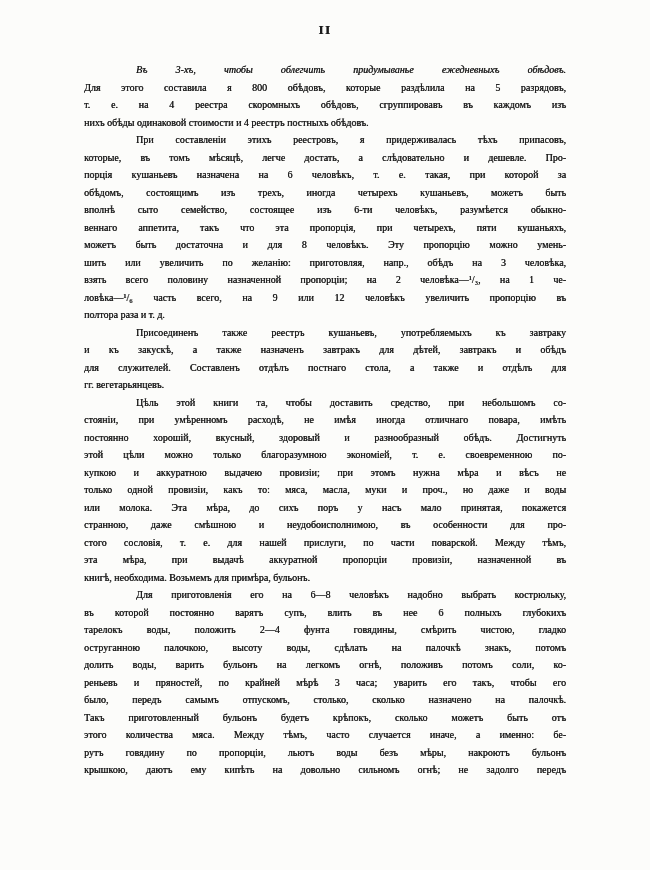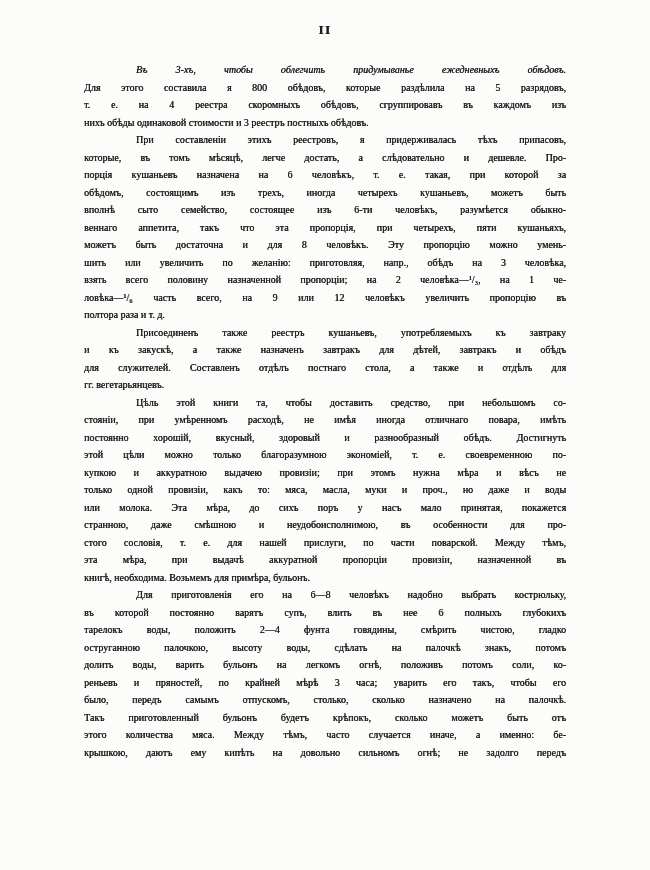--- a/index.html
+++ b/index.html
@@ -61,21 +61,21 @@
 </head>
 <body style="--paper: #fcfcfa; --ink: #1c1c1c;">
 
 <div class="sheet">
   <div class="pagenum">II</div>
   <div class="text-block">
       <div class="para">
         <div class="line first italic">Въ 3-хъ, чтобы облегчить придумыванье ежедневныхъ обѣдовъ.</div>
         <div class="line">Для этого составила я 800 обѣдовъ, которые раздѣлила на 5 разрядовъ,</div>
         <div class="line">т. е. на 4 реестра скоромныхъ обѣдовъ, сгруппировавъ въ каждомъ изъ</div>
-        <div class="line last">нихъ обѣды одинаковой стоимости и 3 реестръ постныхъ обѣдовъ.</div>
+        <div class="line last">нихъ обѣды одинаковой стоимости и 4 реестръ постныхъ обѣдовъ.</div>
       </div>
       <div class="para">
         <div class="line first">При составленіи этихъ реестровъ, я придерживалась тѣхъ припасовъ,</div>
         <div class="line">которые, въ томъ мѣсяцѣ, легче достать, а слѣдовательно и дешевле. Про-</div>
         <div class="line">порція кушаньевъ назначена на 6 человѣкъ, т. е. такая, при которой за</div>
         <div class="line">обѣдомъ, состоящимъ изъ трехъ, иногда четырехъ кушаньевъ, можетъ быть</div>
         <div class="line">вполнѣ сыто семейство, состоящее изъ 6-ти человѣкъ, разумѣется обыкно-</div>
         <div class="line">веннаго аппетита, такъ что эта пропорція, при четырехъ, пяти кушаньяхъ,</div>
         <div class="line">можетъ быть достаточна и для 8 человѣкъ. Эту пропорцію можно умень-</div>
         <div class="line">шить или увеличить по желанію: приготовляя, напр., обѣдъ на 3 человѣка,</div>
@@ -105,16 +105,17 @@
       <div class="para">
         <div class="line first">Для приготовленія его на 6—8 человѣкъ надобно выбрать кострюльку,</div>
         <div class="line">въ которой постоянно варятъ супъ, влить въ нее 6 полныхъ глубокихъ</div>
         <div class="line">тарелокъ воды, положить 2—4 фунта говядины, смѣрить чистою, гладко</div>
         <div class="line">оструганною палочкою, высоту воды, сдѣлать на палочкѣ знакъ, потомъ</div>
         <div class="line">долить воды, варить бульонъ на легкомъ огнѣ, положивъ потомъ соли, ко-</div>
         <div class="line">реньевъ и пряностей, по крайней мѣрѣ 3 часа; уварить его такъ, чтобы его</div>
         <div class="line">было, передъ самымъ отпускомъ, столько, сколько назначено на палочкѣ.</div>
         <div class="line">Такъ приготовленный бульонъ будетъ крѣпокъ, сколько можетъ быть отъ</div>
         <div class="line">этого количества мяса. Между тѣмъ, часто случается иначе, а именно: бе-</div>
+        <div class="line">рутъ говядину по пропорціи, льютъ воды безъ мѣры, накроютъ бульонъ</div>
         <div class="line">крышкою, даютъ ему кипѣть на довольно сильномъ огнѣ; не задолго передъ</div>
       </div>
     </div>
 </div>
 
 </body></html>

